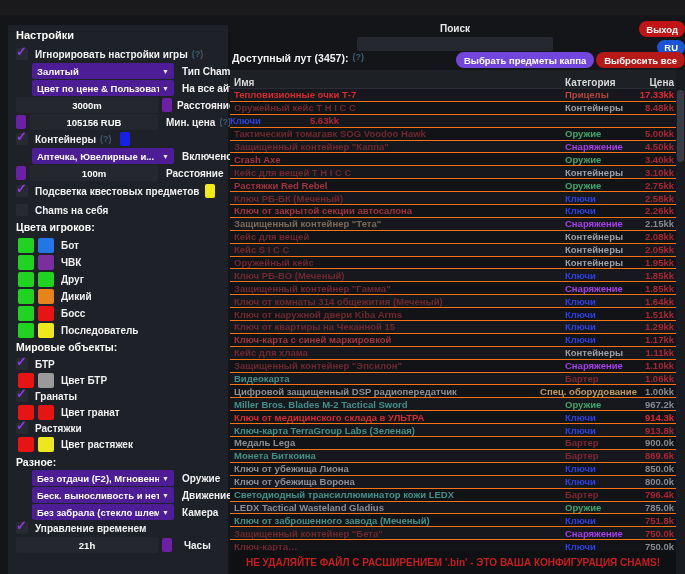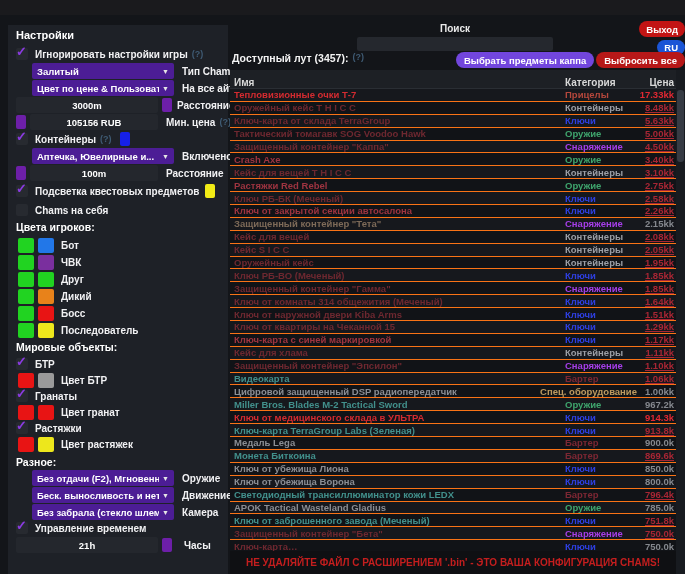--- a/index.html
+++ b/index.html
@@ -67,21 +67,21 @@
   .c-price{ flex:0 0 39px; text-align:right; padding-right:2px; font-size:9.5px; font-weight:700; white-space:nowrap; }
   .th { color:#d8d8d8; font-size:10px; font-weight:700; }
   .th.c-name { padding-left:4px; }
   
   .nc-maroon{color:#6e2830;} .nc-red{color:#9e3440;} .nc-bright{color:#d42b30;}
   .nc-teal{color:#42908c;} .nc-gray{color:#8b8e94;} .nc-brown{color:#7d6a58;}
   
   .cc-scopes{color:#b5473c;} .cc-containers{color:#9b9ea5;} .cc-keys{color:#2e3fe0;}
   .cc-weapons{color:#3fa56d;} .cc-gear{color:#a53ee8;} .cc-barter{color:#7c2733;} .cc-special{color:#bd9a5f;}
   
-  .pc-red{color:#a82634;text-decoration:underline;} .pc-bright{color:#e02832;} .pc-gray{color:#85888e;}
+  .pc-red{color:#a82634;} .pc-bright{color:#e02832;} .pc-gray{color:#85888e;}
 
   .scrollbar { position:absolute; right:0; top:55px; bottom:0; width:9px; background:#181b20; }
   .scroll-thumb { position:absolute; left:1px; right:1px; top:20px; height:72px; background:#363b44; border-radius:3px; }
 
   .footer { position:absolute; left:0; right:9px; top:536px; bottom:0; background:#0f1013;
             display:flex; justify-content:center; padding-top:6px; }
   .footer-text { font-size:10px; font-weight:700; color:#c41e1e; }
 </style>
 </head>
 <body>
@@ -307,21 +307,20 @@
         <span class="c-name nc-bright">Тепловизионные очки Т-7</span>
         <span class="c-cat cc-scopes">Прицелы</span>
         <span class="c-price pc-bright">17.33kk</span>
       </div>
       <div class="trow">
         <span class="c-name nc-maroon">Оружейный кейс T H I C C</span>
         <span class="c-cat cc-containers">Контейнеры</span>
         <span class="c-price pc-red">8.48kk</span>
       </div>
       <div class="trow">
-        <span class="c-name nc-maroon">Ключ-карта от склада TerraGroup</span>
         <span class="c-cat cc-keys">Ключи</span>
         <span class="c-price pc-red">5.63kk</span>
       </div>
       <div class="trow">
         <span class="c-name nc-maroon">Тактический томагавк SOG Voodoo Hawk</span>
         <span class="c-cat cc-weapons">Оружие</span>
         <span class="c-price pc-red">5.00kk</span>
       </div>
       <div class="trow">
         <span class="c-name nc-maroon">Защищенный контейнер "Каппа"</span>
@@ -457,21 +456,21 @@
         <span class="c-name nc-gray">Ключ от убежища Ворона</span>
         <span class="c-cat cc-keys">Ключи</span>
         <span class="c-price pc-gray">800.0k</span>
       </div>
       <div class="trow">
         <span class="c-name nc-teal">Светодиодный трансиллюминатор кожи LEDX</span>
         <span class="c-cat cc-barter">Бартер</span>
         <span class="c-price pc-red">796.4k</span>
       </div>
       <div class="trow">
-        <span class="c-name nc-gray">APOK Tactical Wasteland Gladius</span>
+        <span class="c-name nc-gray">LEDX Tactical Wasteland Gladius</span>
         <span class="c-cat cc-weapons">Оружие</span>
         <span class="c-price pc-gray">785.0k</span>
       </div>
       <div class="trow">
         <span class="c-name nc-teal">Ключ от заброшенного завода (Меченый)</span>
         <span class="c-cat cc-keys">Ключи</span>
         <span class="c-price pc-red">751.8k</span>
       </div>
       <div class="trow">
         <span class="c-name nc-maroon">Защищенный контейнер "Бета"</span>

